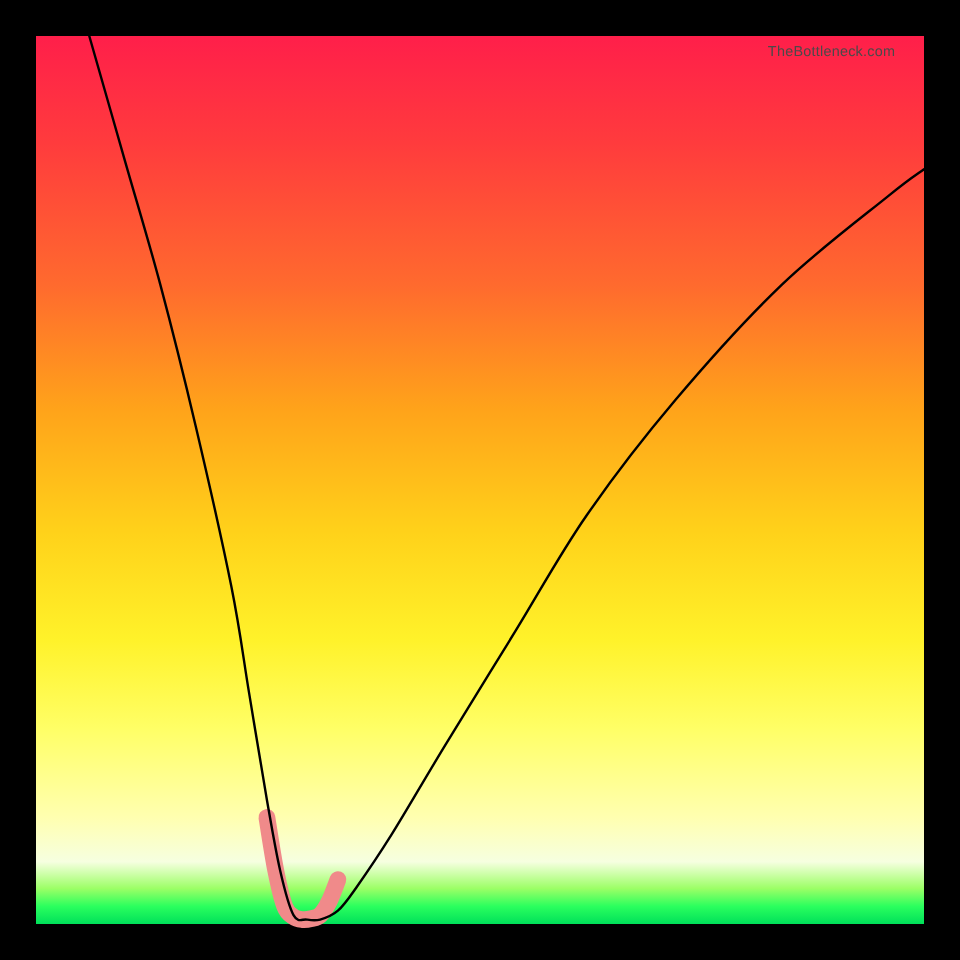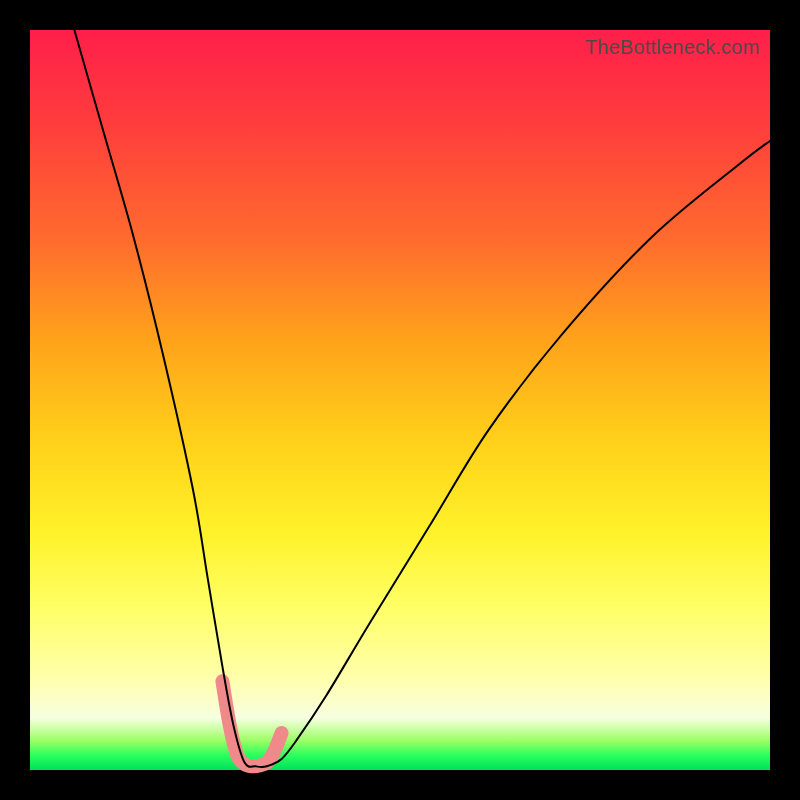--- a/index.html
+++ b/index.html
@@ -36,23 +36,23 @@
       #ffffb0 88%,
       #f6ffe0 93%,
       #9cff66 96%,
       #2bff5e 98%,
       #00e05a 100%
     );
   }
   .watermark {
     position: absolute;
     top: 6px;
-    right: 10px;
+    right: 24px;
     color: #4a4a4a;
-    font-size: 20px;
+    font-size: 12px;
     font-weight: 500;
     letter-spacing: 0.2px;
     user-select: none;
   }
   svg.curve {
     position: absolute;
     left: 0;
     top: 0;
     width: 740px;
     height: 740px;

